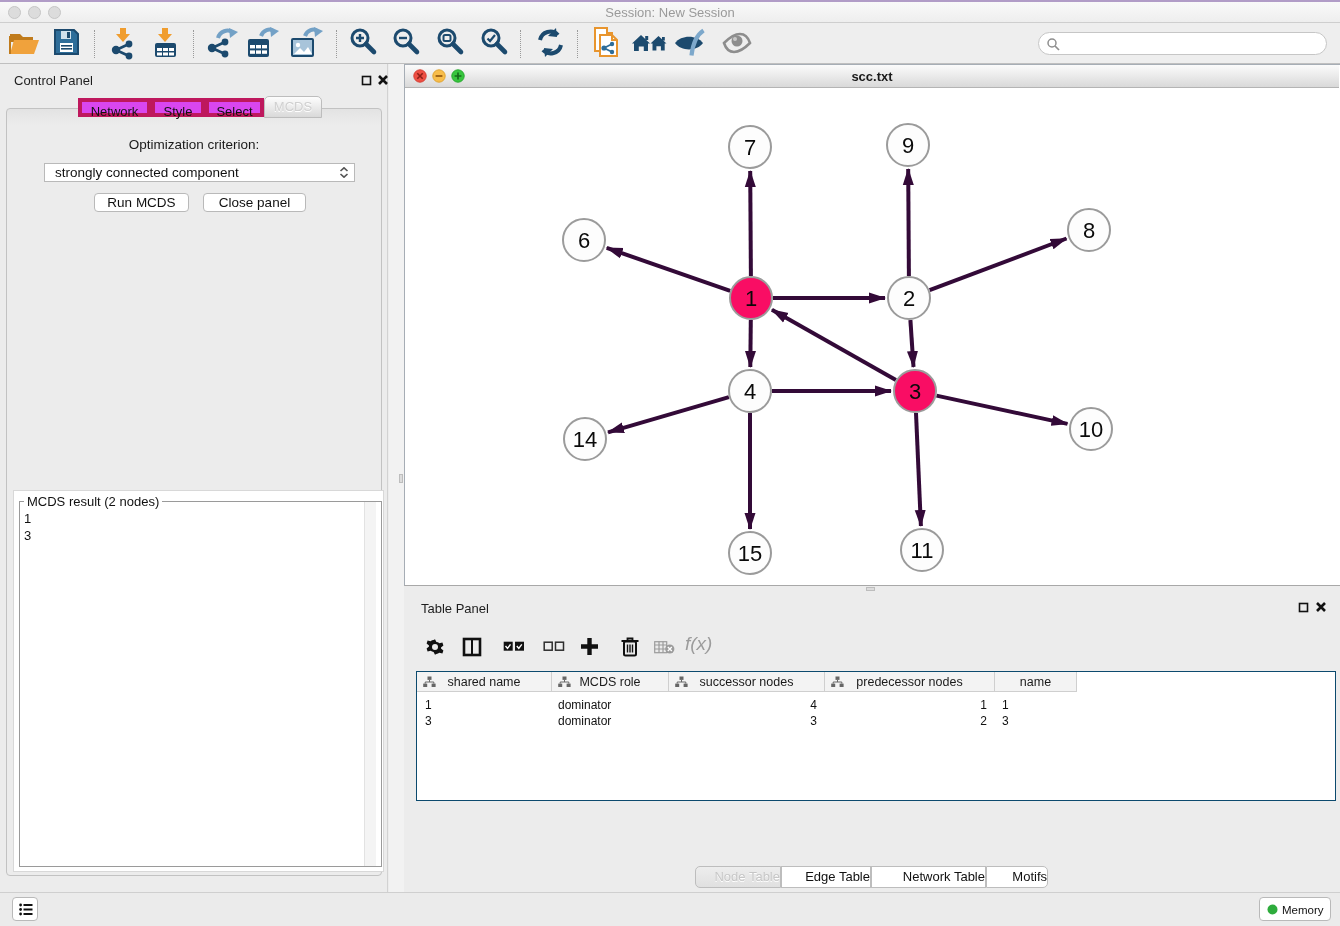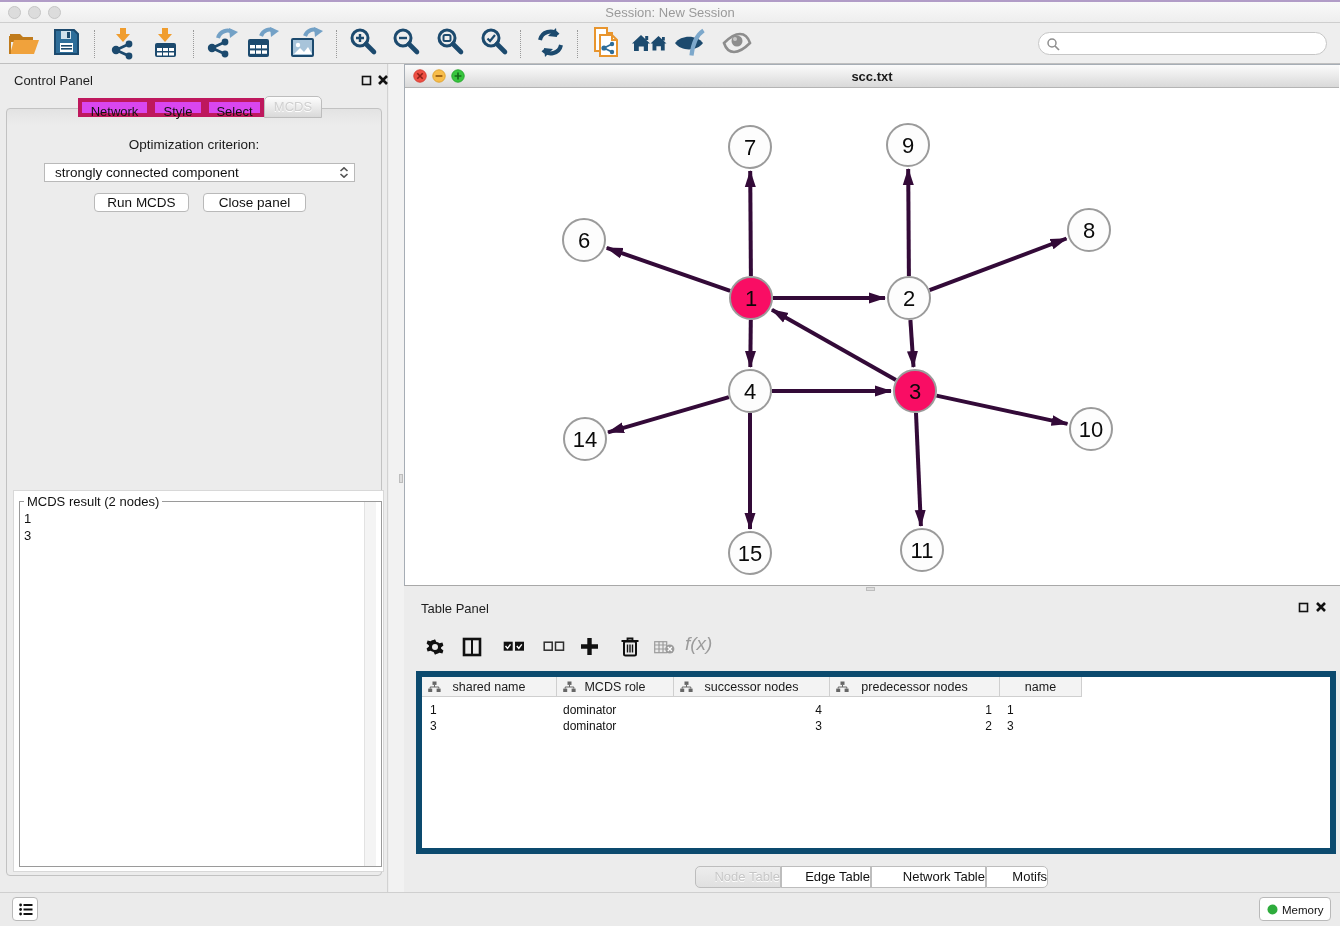--- a/index.html
+++ b/index.html
@@ -37,21 +37,21 @@
 #netwin{left:404px;top:64px;width:1056px;height:522px;border:1px solid #a6adb5;border-bottom:1px solid #a8a8a8;background:#fff}
 #nettitle{left:0;top:0;width:934px;height:23px;background:linear-gradient(#fbfbfb,#d9d9d9);border-bottom:1px solid #b4b4b4}
 #netname{left:0;top:4px;width:934px;text-align:center;font-size:13px;font-weight:bold;color:#1a1a1a}
 #canvas{left:0;top:24px;width:934px;height:496px;background:#fff}
 
 #hgap{left:404px;top:586px;width:936px;height:6px;background:#ececec}
 #hgrip{left:866px;top:587px;width:9px;height:4px;background:#dcdcdc;border:1px solid #bdbdbd}
 
 #tp{left:404px;top:592px;width:936px;height:300px;background:#ececec}
 #tp-title{left:17px;top:9px;font-size:13px;color:#1e1e1e}
-#tp-table{left:12px;top:79px;width:920px;height:183px;background:#fff;border:6px solid #0c4a6e}
+#tp-table{left:12px;top:79px;width:920px;height:130px;background:#fff;border:1px solid #0c4a6e}
 #tp-headrow{left:0;top:0;width:660px;height:20px;background:#f3f3f3;border-bottom:1px solid #cfcfcf}
 .hcell{position:absolute;top:0;height:20px;border-right:1px solid #cfcfcf;font-size:12.5px;color:#1a1a1a}
 .hlabel{position:absolute;top:3px;width:100%;text-align:center}
 .rowtext{position:absolute;font-size:12px;color:#111}
 
 .btab{position:absolute;top:274px;height:22px;background:#fff;border:1px solid #bdbdbd;font-size:13px;color:#111;text-align:right;line-height:20px}
 
 #statusbar{left:0;top:892px;width:1340px;height:34px;background:#ebebeb;border-top:1px solid #cfcfcf}
 #listbtn{left:12px;top:897px;width:26px;height:24px;background:#fff;border:1px solid #b9b9b9;border-radius:4px}
 #membtn{left:1259px;top:897px;width:72px;height:24px;background:#fff;border:1px solid #b9b9b9;border-radius:4px;font-size:11.5px;color:#111}

